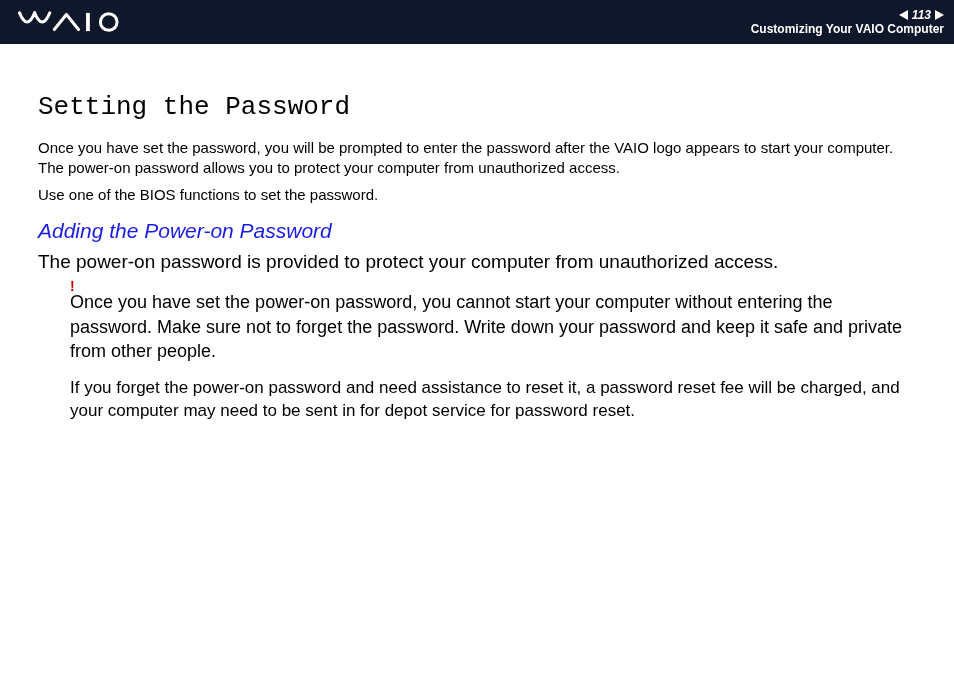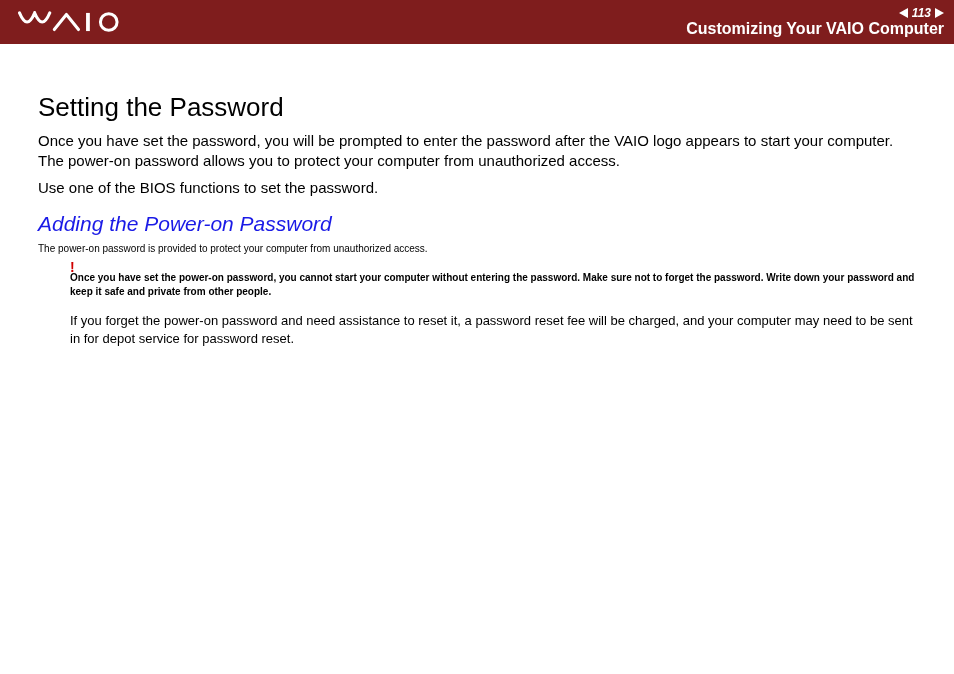--- a/index.html
+++ b/index.html
@@ -8,21 +8,21 @@
       box-sizing: border-box;
     }
     body {
       width: 954px;
       height: 674px;
       font-family: Arial, Helvetica, sans-serif;
       background: #fff;
       position: relative;
     }
     .header {
-      background: #7f1d1d;
+      background: #0f172a;
       color: #fff;
       height: 44px;
       display: flex;
       justify-content: space-between;
       align-items: center;
       padding: 0 10px 0 18px;
     }
     .logo {
       display: flex;
       align-items: center;
@@ -54,77 +54,77 @@
       border-top: 5px solid transparent;
       border-bottom: 5px solid transparent;
       border-right: 9px solid #fff;
     }
     .nav-arrow-right {
       border-top: 5px solid transparent;
       border-bottom: 5px solid transparent;
       border-left: 9px solid #fff;
     }
     .breadcrumb {
-      font-size: 16px;
+      font-size: 12px;
       font-weight: bold;
     }
     .content {
       padding: 48px 38px 0 38px;
     }
     .page-title {
       font-size: 26px;
       font-weight: normal;
       color: #000;
-      margin-bottom: 8px;
+      margin-bottom: 16px;
+      font-family: Liberation Mono, monospace;
     }
     .intro-text {
       font-size: 15px;
       color: #000;
       line-height: 1.35;
       margin-bottom: 6px;
     }
     .section-title {
       font-size: 21px;
       color: #1a1ae6;
       font-weight: normal;
       margin-top: 14px;
       margin-bottom: 6px;
       font-style: italic;
     }
     .section-intro {
-      font-size: 10px;
+      font-size: 19px;
       color: #000;
       line-height: 1.35;
       margin-bottom: 16px;
     }
     .warning-block {
       padding-left: 32px;
       position: relative;
       margin-bottom: 14px;
     }
     .warning-icon {
       position: absolute;
       left: 32px;
       top: -12px;
       color: #d00000;
       font-weight: bold;
       font-size: 14px;
     }
     .warning-text {
-      font-size: 10px;
+      font-size: 18px;
       color: #000;
       line-height: 1.35;
       font-family: Arial, Helvetica, sans-serif;
-      font-weight: bold;
     }
     .note-block {
       padding-left: 32px;
     }
     .note-text {
-      font-size: 13px;
+      font-size: 17px;
       color: #000;
       line-height: 1.35;
     }
   </style>
 </head>
 <body>
 
 <div class="header">
   <div class="logo">
     <svg viewBox="0 0 160 28" width="110" height="20">

